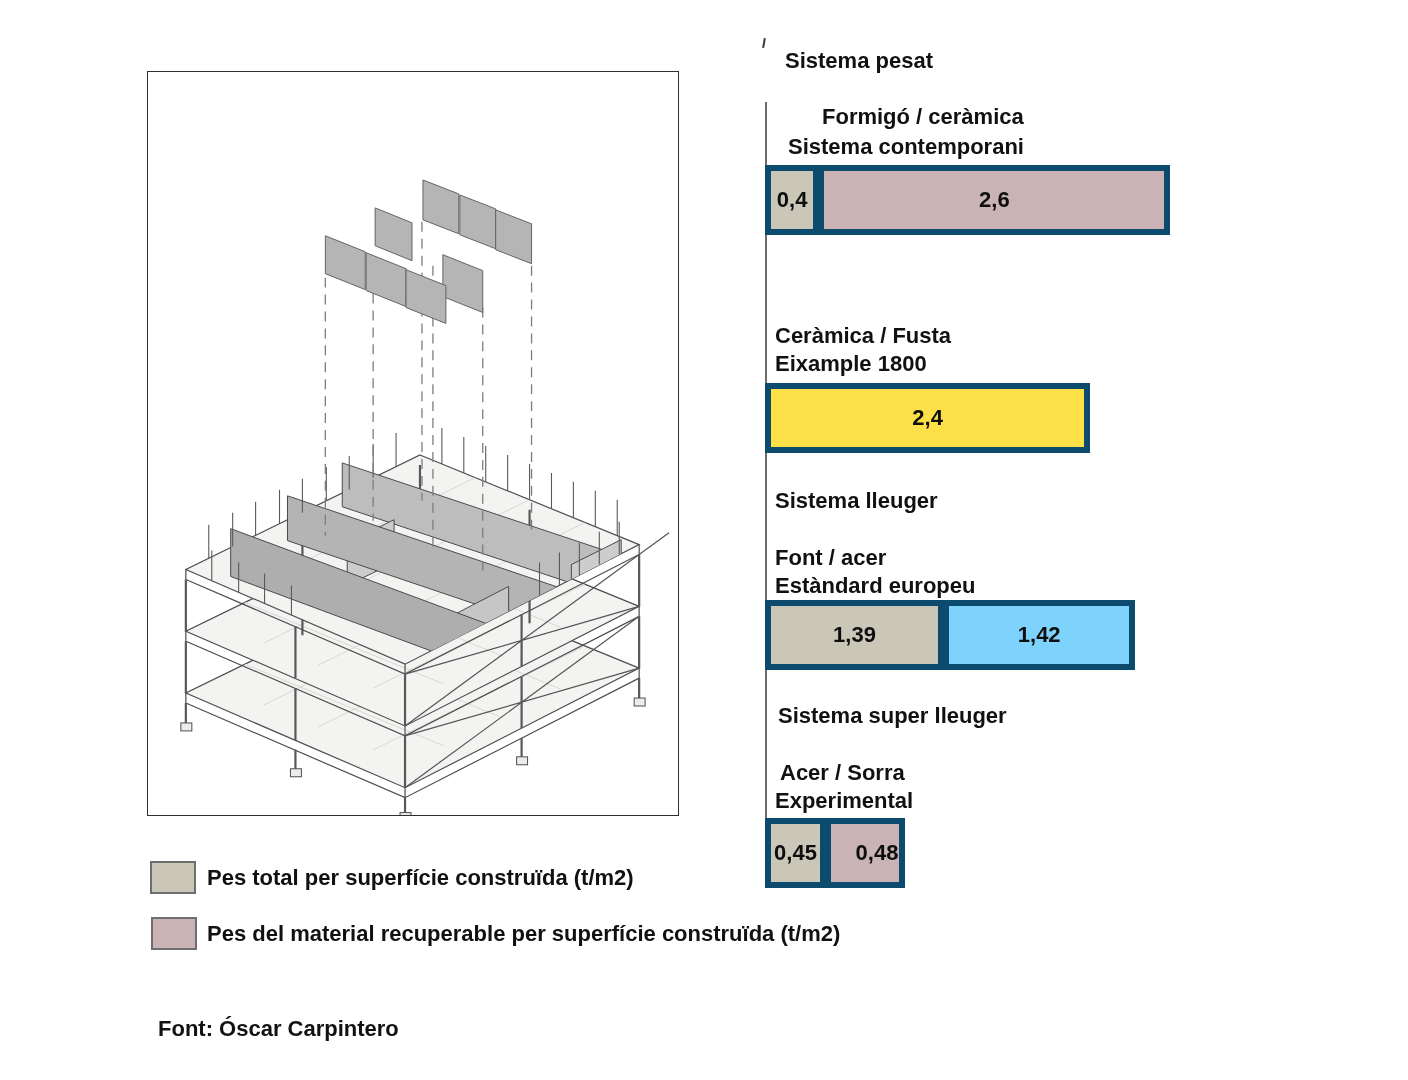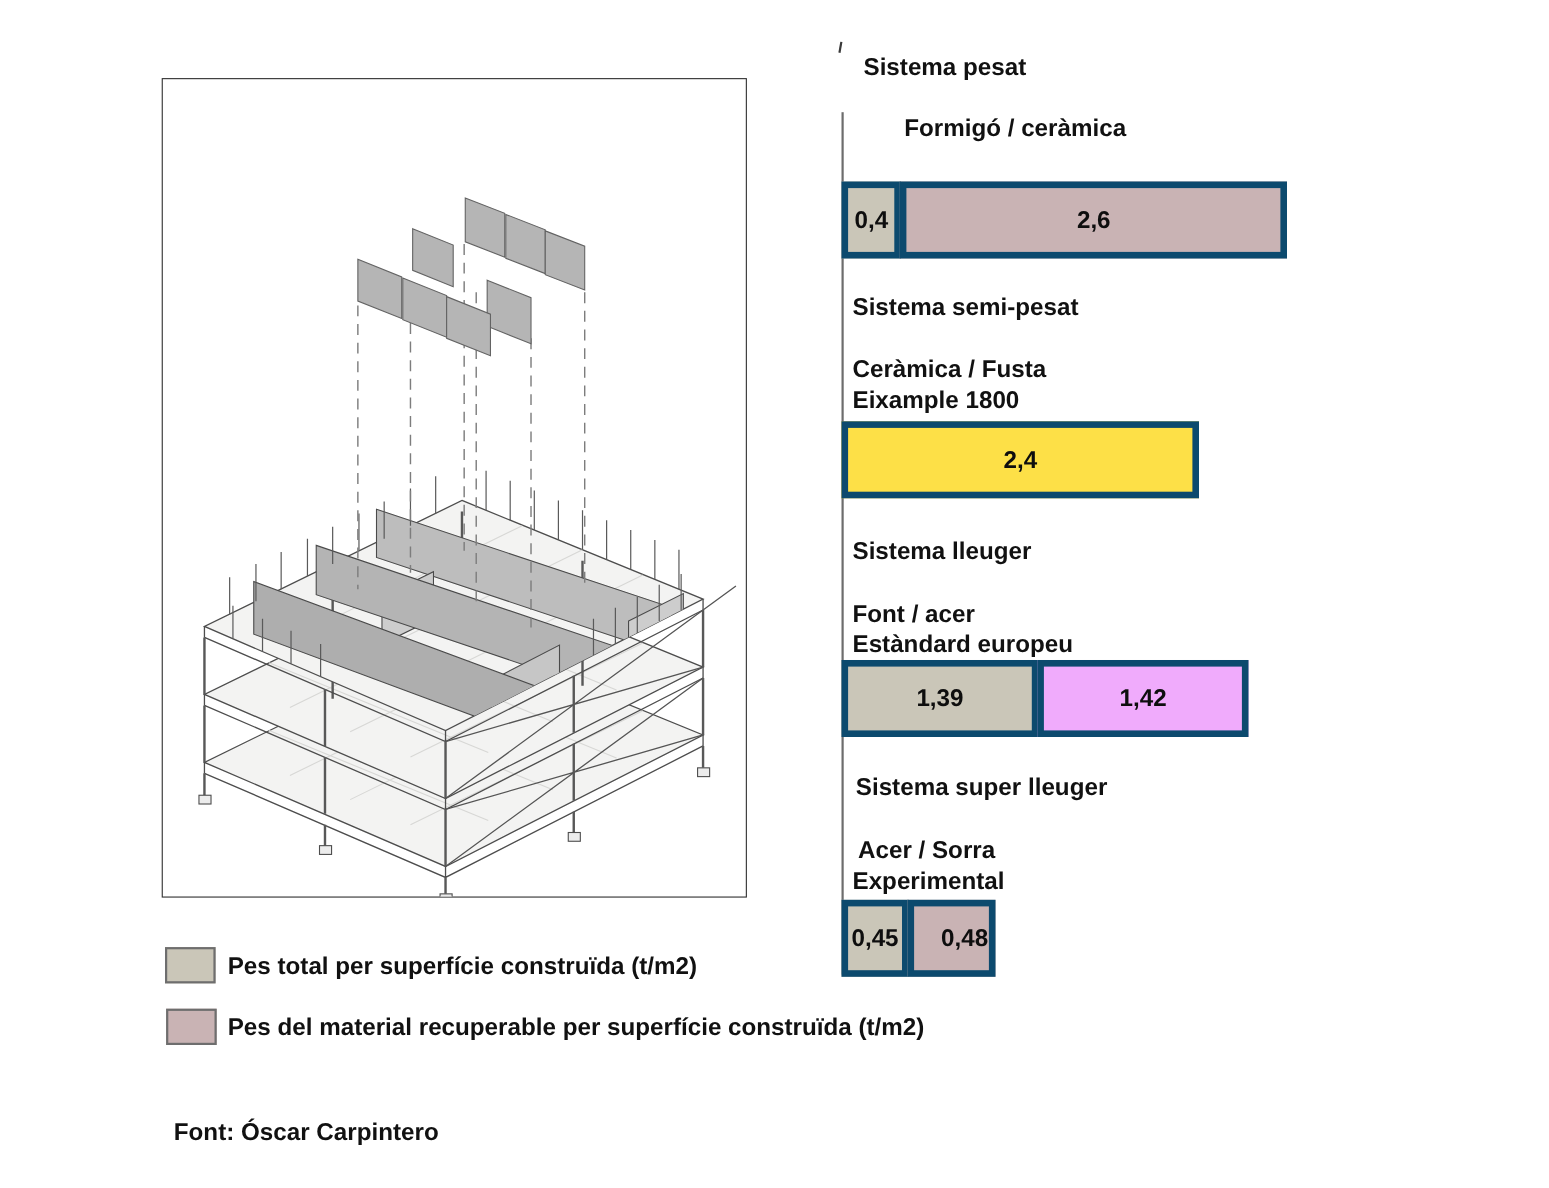--- a/index.html
+++ b/index.html
@@ -111,38 +111,38 @@
         <polygon points="259,198 299,214 299,252 259,236"></polygon>
       </g>
     </svg>
   </div>
 
   <span class="axis-tick"></span>
   <div class="axis-line"></div>
 
   <div class="txt g1-title">Sistema pesat</div>
   <div class="txt g1-s1">Formigó / ceràmica</div>
+  <div class="txt g1-s2">Sistema contemporani</div>
   <div class="bar bar1">
     <div class="seg" style="width: 54.2px; background-color: rgb(202, 198, 184);">0,4</div>
     <div class="seg" style="width: 352.3px; background-color: rgb(201, 179, 180);">2,6</div>
   </div>
 
-  <div class="txt g2-title">Sistema semi-pesat</div>
   <div class="txt g2-s1">Ceràmica / Fusta</div>
   <div class="txt g2-s2">Eixample 1800</div>
   <div class="bar bar2">
     <div class="seg" style="width: 325.2px; background-color: #fde047;">2,4</div>
   </div>
 
   <div class="txt g3-title">Sistema lleuger</div>
   <div class="txt g3-s1">Font / acer</div>
   <div class="txt g3-s2">Estàndard europeu</div>
   <div class="bar bar3">
     <div class="seg" style="width: 179px; background-color: rgb(202, 198, 184);">1,39</div>
-    <div class="seg" style="width: 192.41px; background-color: #f0abfc;">1,42</div>
+    <div class="seg" style="width: 192.41px; background-color: #7dd3fc;">1,42</div>
   </div>
 
   <div class="txt g4-title">Sistema super lleuger</div>
   <div class="txt g4-s1">Acer / Sorra</div>
   <div class="txt g4-s2">Experimental</div>
   <div class="bar bar4">
     <div class="seg" style="width: 60.975px; background-color: rgb(202, 198, 184);">0,45</div>
     <div class="seg" style="width: 80px; background-color: rgb(201, 179, 180); padding-left: 24px;">0,48</div>
   </div>
 

